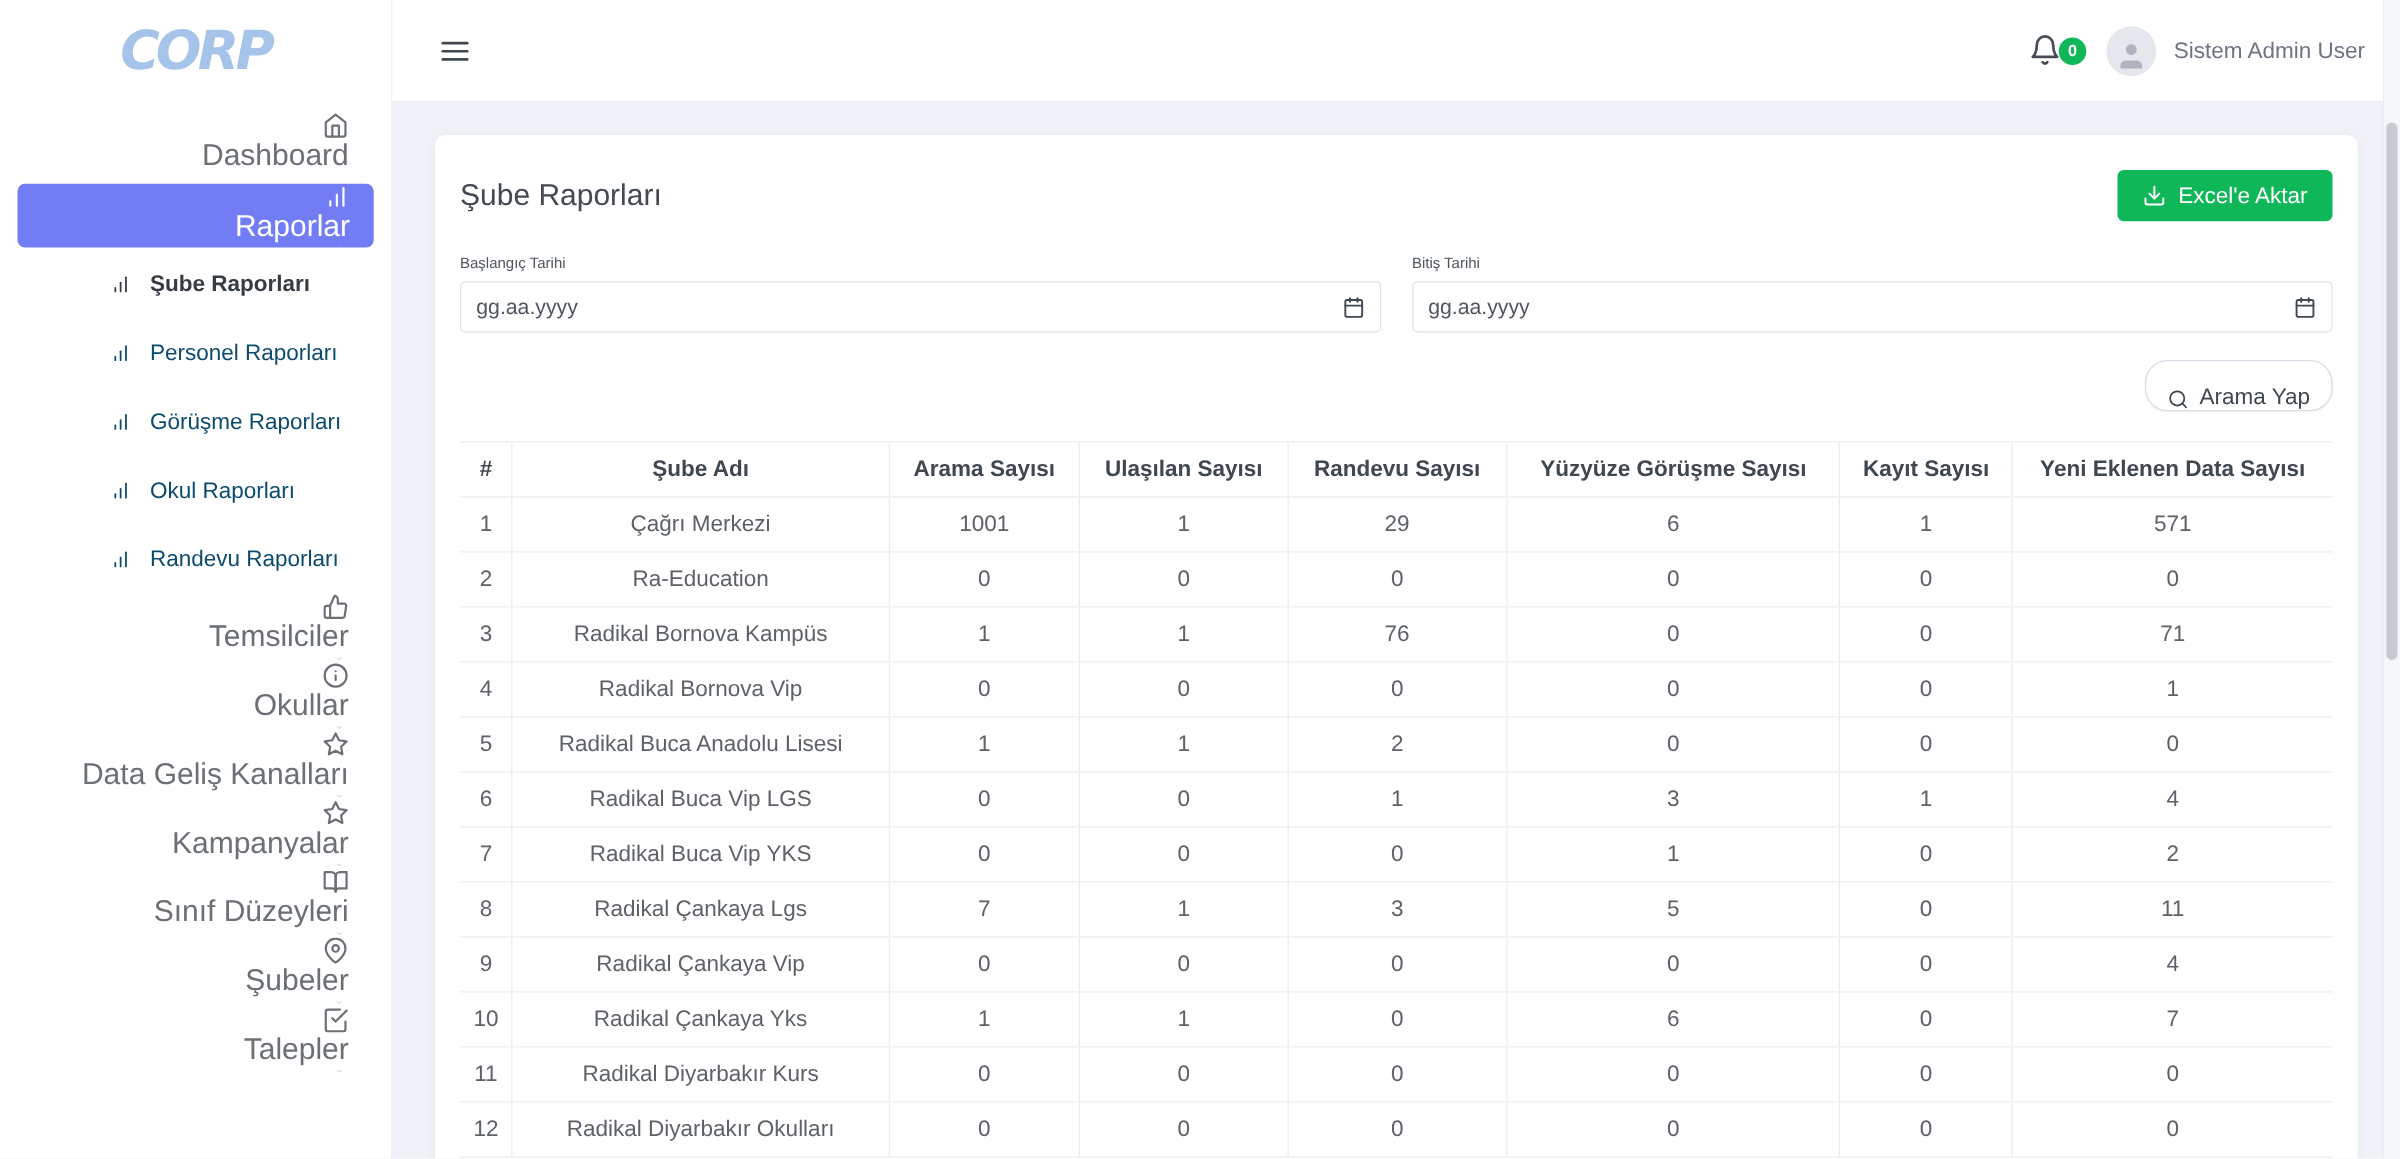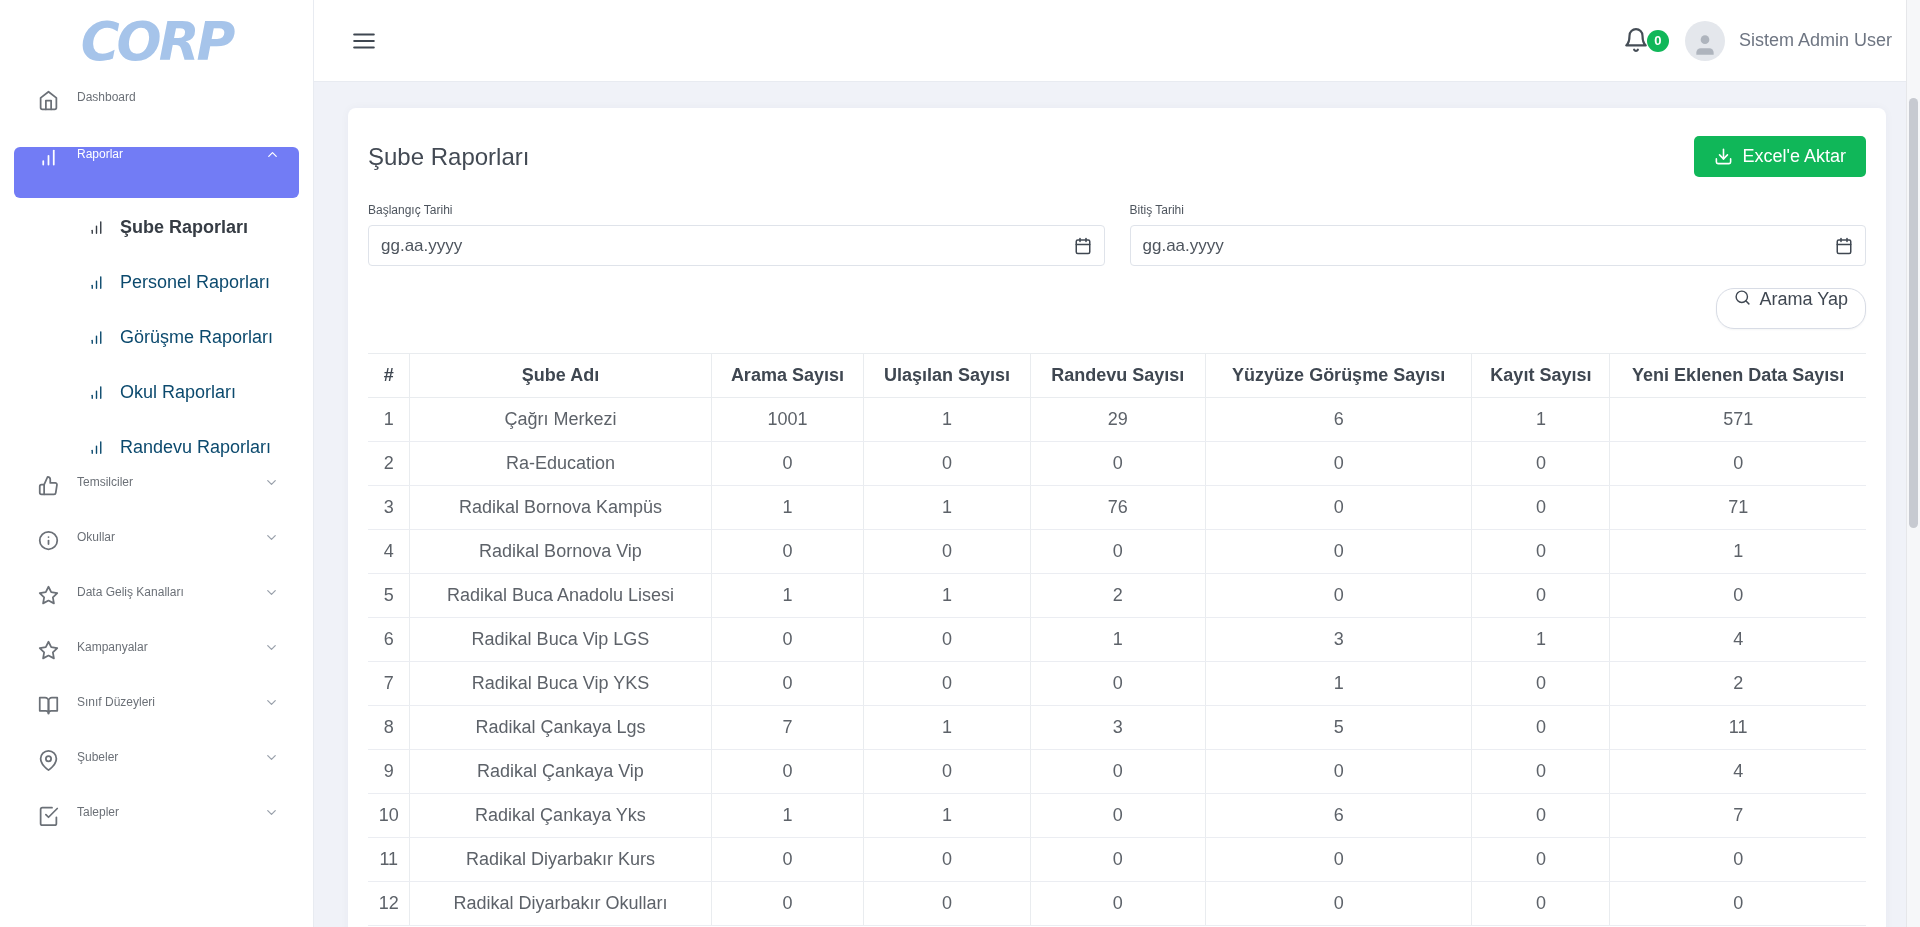--- a/index.html
+++ b/index.html
@@ -15,27 +15,27 @@
   .sidebar {
     width:314px; flex-shrink:0; background:#ffffff;
     border-right:1px solid #e8ebf1; height:100%;
   }
   .brand {
     height:82px; display:flex; align-items:center; justify-content:center;
     cursor:pointer;
   }
   .logo-text {
     font-family:"DejaVu Sans", sans-serif;
-    font-size:53px; font-weight:bold; color:#a6c4ea; letter-spacing:-3px;
+    font-size:43px; font-weight:bold; color:#a6c4ea; letter-spacing:-3px;
     font-style:italic;
   }
   .nav { padding:8px 0 0 0; }
   .nav-item {
-    display:flex; align-items:flex-start; height:55px;
-    padding:0 34px 0 38px; color:#6b7077; font-size:12px; cursor:pointer;
+    display:flex; align-items:flex-end; height:55px;
+    padding:0 34px 0 38px; color:#6b7077; font-size:24px; cursor:pointer;flex-direction:column;
   }
   .nav-icon { width:21px; height:21px; flex-shrink:0; }
   .nav-label { margin-left:18px; white-space:nowrap; }
   .chevron { width:15px; height:15px; margin-left:auto; color:#9aa1ac; }
   .nav-item.active {
     background:#727cf5; color:#ffffff; border-radius:6px;
     margin:2px 14px; height:51px; padding:0 19px 0 24px;
   }
   .nav-item.active .chevron { color:#ffffff; }
   .sub-item {
@@ -94,21 +94,21 @@
   .filter label { display:block; font-size:12px; color:#4e555e; margin-bottom:8px; }
   .date-input {
     height:41px; border:1px solid #dfe3ea; border-radius:4px; background:#fff;
     display:flex; align-items:center; justify-content:space-between;
     padding:17px 12px; cursor:text; color:#4e555e; font-size:17px;
   }
   .date-input svg { width:18px; height:18px; color:#3f4751; }
 
   .search-row { display:flex; justify-content:flex-end; margin-top:22px; }
   .btn-search {
-    display:flex; align-items:flex-start; gap:9px;
+    display:flex; align-items:flex-end; gap:9px;
     background:#ffffff; border:1px solid #d8dce5; border-radius:18px;
     height:41px; padding:0 17px; font-size:18px; color:#3f4751; cursor:pointer;
     box-shadow:0 1px 2px rgba(40,50,70,0.05);
     font-family:"Liberation Sans", sans-serif;
   }
   .btn-search svg { width:17px; height:17px; }
 
   table { width:100%; border-collapse:collapse; margin-top:24px; table-layout:fixed; }
   th {
     font-size:18px; font-weight:bold; color:#3f4751; text-align:center;

